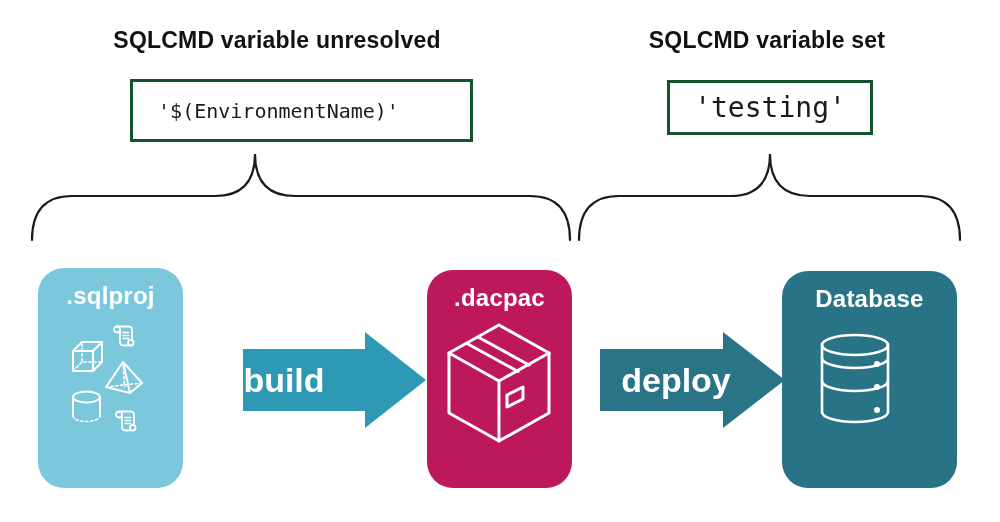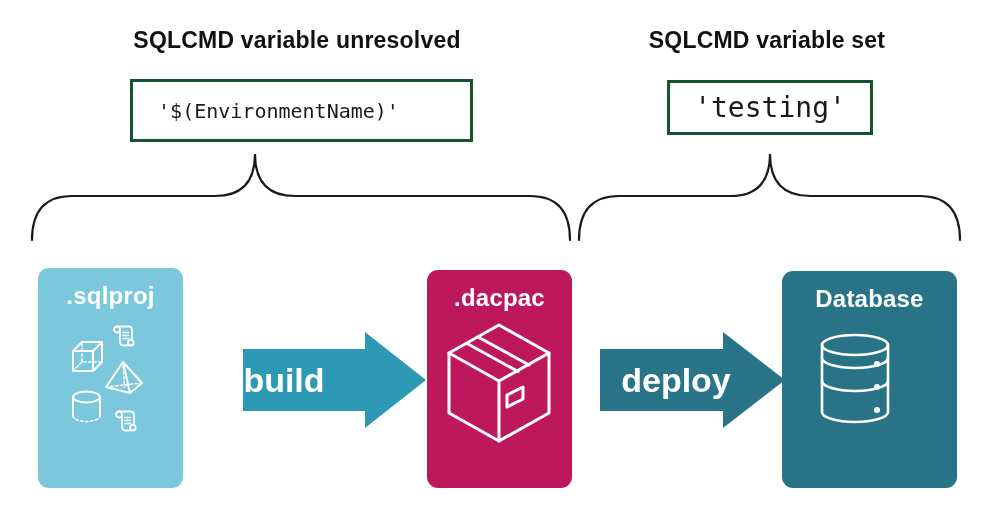--- a/index.html
+++ b/index.html
@@ -4,34 +4,34 @@
 <style>
   html,body{margin:0;padding:0;background:#ffffff;}
   #stage{
     position:relative;width:1000px;height:522px;background:#ffffff;overflow:hidden;
     font-family:"Liberation Sans",sans-serif;
   }
   .heading{
     position:absolute;top:27px;font-size:23px;font-weight:700;color:#111111;
     text-align:center;letter-spacing:0.2px;white-space:nowrap;
   }
-  .heading.left{left:132px;width:330px;}
+  .heading.left{left:112px;width:330px;}
   .heading.right{left:637px;width:260px;}
   .codebox{
     position:absolute;background:#ffffff;border:3px solid #14532d;box-sizing:border-box;
     display:flex;align-items:center;justify-content:center;
     font-family:"DejaVu Sans Mono",monospace;color:#1a1a1a;white-space:pre;
   }
   .codebox.left{left:130px;top:79px;width:343px;height:63px;font-size:20px;padding-right:46px;}
   .codebox.right{left:667px;top:80px;width:206px;height:55px;font-size:28px;}
   .brace{position:absolute;}
   .brace.left{left:30px;top:150px;}
   .brace.right{left:577px;top:150px;}
   .node{
-    position:absolute;border-radius:11px;top:268px;height:220px;box-sizing:border-box;
+    position:absolute;border-radius:26px;top:268px;height:220px;box-sizing:border-box;
   }
   .node .nodelabel{
     margin-top:14px;text-align:center;color:#ffffff;font-size:24px;font-weight:700;
     letter-spacing:0.2px;
   }
   .node.sqlproj{left:38px;width:145px;}
   .node.dacpac{left:427px;top:270px;width:145px;height:218px;}
   .node.database{left:782px;top:271px;width:175px;height:217px;}
   .nodeicon{position:absolute;}
   .sqlproj .nodeicon{left:29px;top:52px;}

